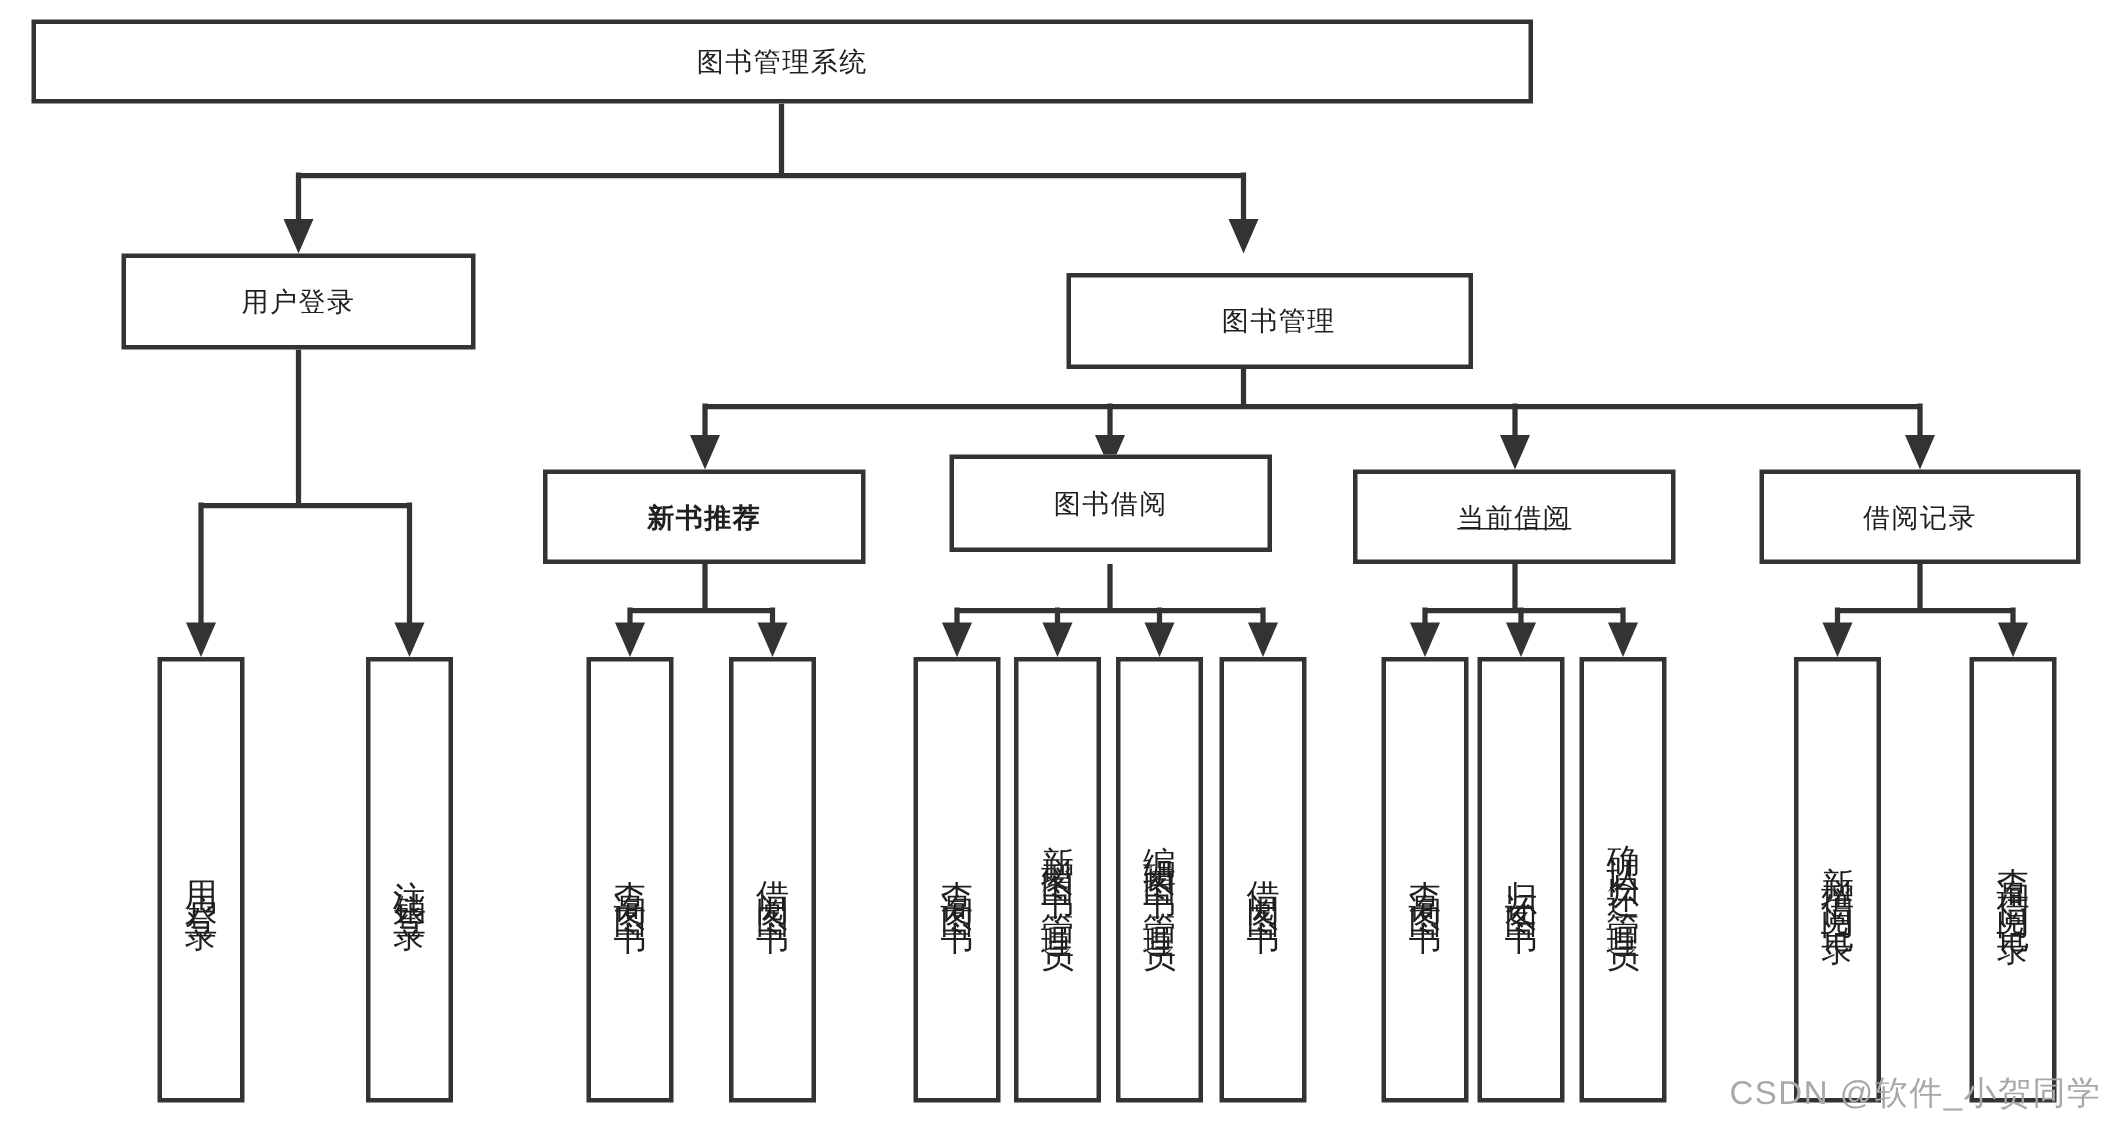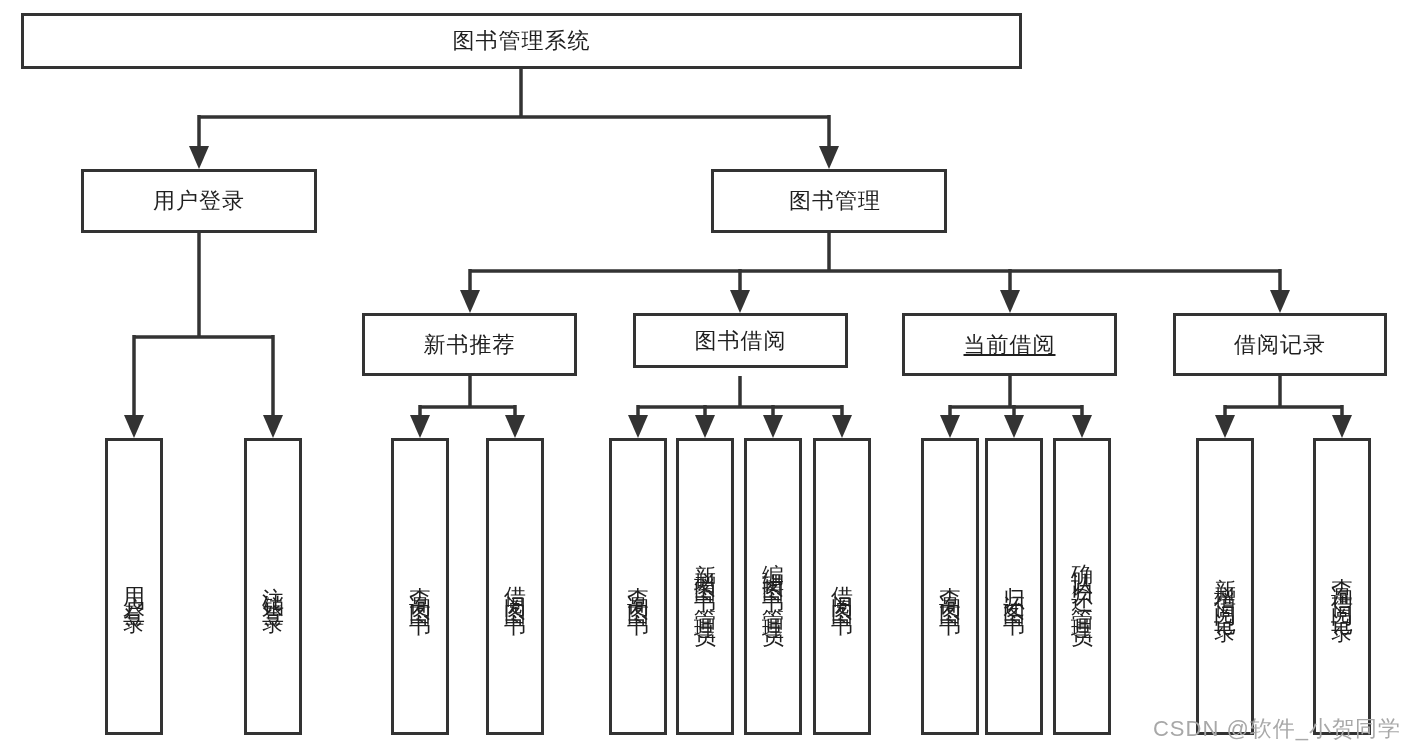--- a/index.html
+++ b/index.html
@@ -3,21 +3,21 @@
 <meta charset="utf-8">
 <style>
   html,body{margin:0;padding:0;background:#ffffff;}
   body{font-family:"Liberation Sans","DejaVu Sans",sans-serif;}
   #stage{position:relative;width:1405px;height:747px;background:#ffffff;overflow:hidden;}
   #connectors{position:absolute;left:0;top:0;width:1405px;height:747px;}
   .node{
     position:absolute;box-sizing:border-box;background:#ffffff;
     border:3px solid #333333;color:#1f1f1f;
     display:flex;align-items:center;justify-content:center;
-    font-size:22px;letter-spacing:1px;white-space:nowrap;
+    font-size:18px;letter-spacing:1px;white-space:nowrap;
   }
   .vnode{
     position:absolute;box-sizing:border-box;background:#ffffff;
     border:3px solid #333333;color:#1f1f1f;
     display:flex;align-items:center;justify-content:center;
   }
   .vtext{
     writing-mode:vertical-lr;text-orientation:mixed;
     font-size:22px;letter-spacing:9px;line-height:1;color:#1f1f1f;
   }
@@ -111,28 +111,28 @@
     </g>
   </svg>
 
   <div class="node" style="left:21px;top:13px;width:1001px;height:56px;">
     <span>图书管理系统</span>
   </div>
 
   <div class="node" style="left:81px;top:169px;width:236px;height:64px;">
     <span>用户登录</span>
   </div>
-  <div class="node" style="left:711px;top:169px;width:236px;height:64px;padding-left:12px;">
+  <div class="node" style="left:711px;top:182px;width:271px;height:64px;padding-left:12px;">
     <span>图书管理</span>
   </div>
 
-  <div class="node" style="left:362px;top:313px;width:215px;height:63px;">
+  <div class="node" style="left:362px;top:313px;width:215px;height:63px;font-weight:bold;">
     <span>新书推荐</span>
   </div>
-  <div class="node" style="left:633px;top:313px;width:215px;height:55px;">
+  <div class="node" style="left:633px;top:303px;width:215px;height:65px;">
     <span>图书借阅</span>
   </div>
   <div class="node" style="left:902px;top:313px;width:215px;height:63px;text-decoration:underline;">
     <span>当前借阅</span>
   </div>
   <div class="node" style="left:1173px;top:313px;width:214px;height:63px;">
     <span>借阅记录</span>
   </div>
 
   <div class="vnode" style="left:105px;top:438px;width:58px;height:297px;">

